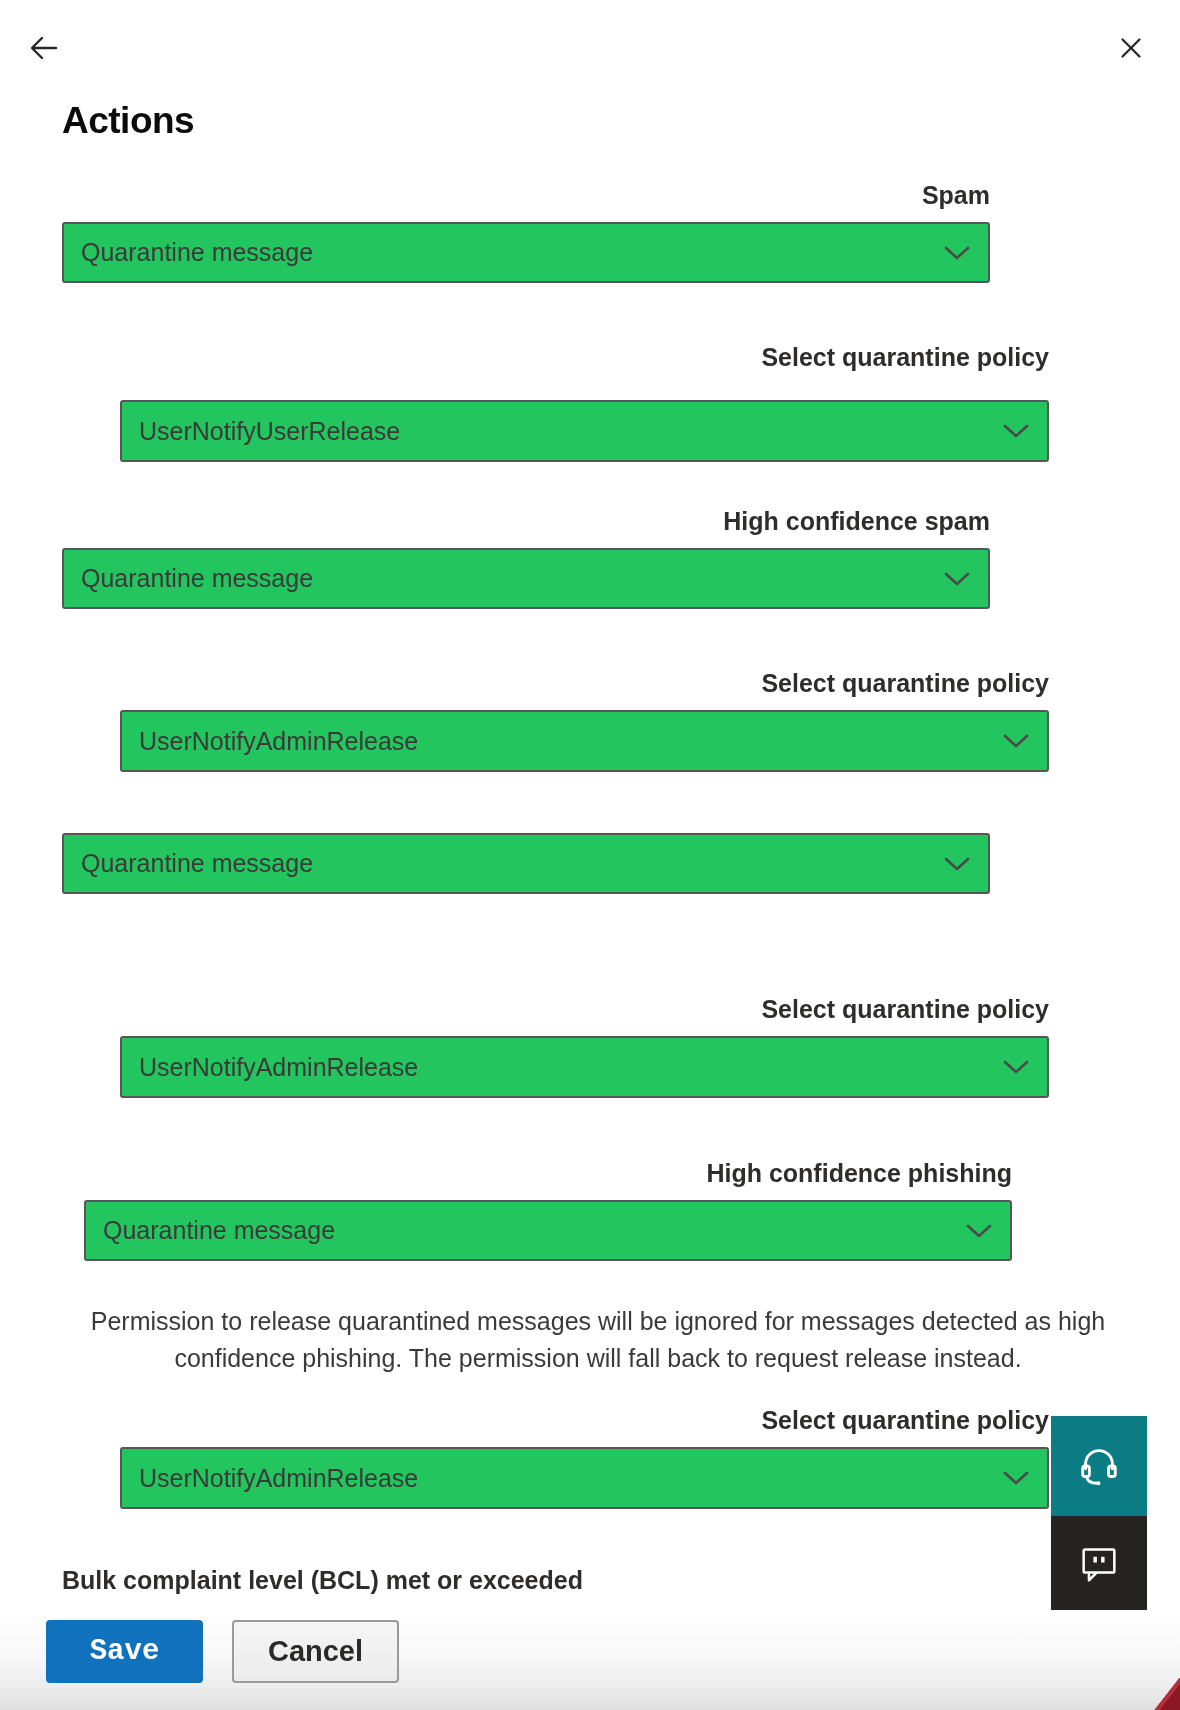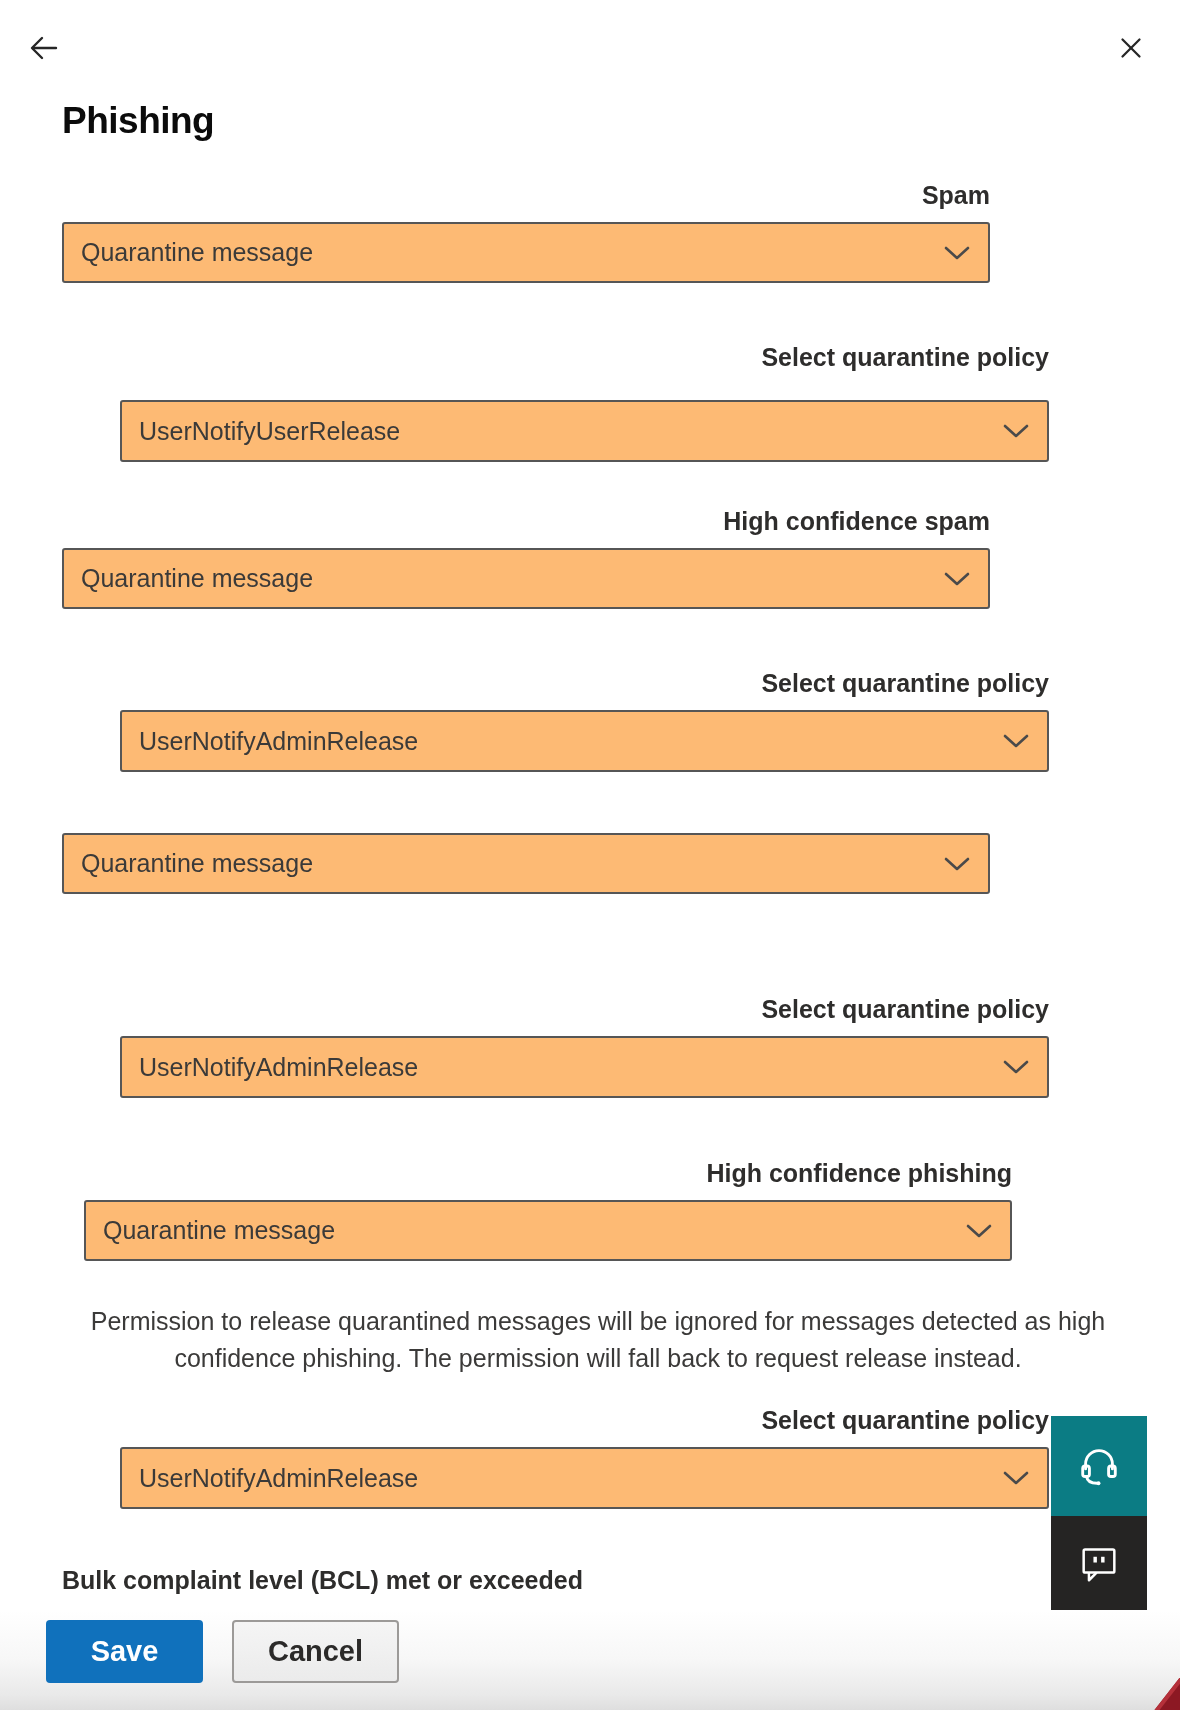--- a/index.html
+++ b/index.html
@@ -34,21 +34,21 @@
     color:#2e2d2c;
     line-height:30px;
     margin-bottom:12px;
     white-space:nowrap;
   }
   .select-box {
     position:relative;
     width:100%;
     border:2px solid #565656;
     border-radius:3px;
-    background:#fdba74;
+    background:#22c55e;
     display:flex;
     align-items:center;
     cursor:pointer;
   }
   .select-value {
     font-size:25px;
     font-weight:400;
     color:#3b3a39;
     padding-left:17px;
     white-space:nowrap;
@@ -99,20 +99,21 @@
     border-radius:4px;
     cursor:pointer;
     z-index:20;
   }
   .btn-primary {
     left:46px; width:157px;
     background:#1071bc;
     color:#ffffff;
     border:none;
     font-weight:600;
+    font-family:Liberation Mono, monospace;
   }
   .btn-secondary {
     left:232px; width:167px;
     background:linear-gradient(180deg,#f5f5f5 0%,#ebebeb 100%);
     color:#2b2a29;
     border:2px solid #9c9a98;
     font-weight:600;
   }
   .side-widget {
     position:absolute;
@@ -151,21 +152,21 @@
 
 <button class="icon-btn" style="left:1114px; top:31px;" aria-label="Close">
   <svg width="34" height="34" viewBox="0 0 36 36">
     <g stroke="#262626" stroke-width="2.4" fill="none" stroke-linecap="round">
       <line x1="9" y1="9" x2="27" y2="27"></line>
       <line x1="27" y1="9" x2="9" y2="27"></line>
     </g>
   </svg>
 </button>
 
-<h1 class="page-title">Phishing</h1>
+<h1 class="page-title">Actions</h1>
 
 <div class="field-group" style="left:62px; top:180px; width:928px;">
   <div class="field-label">Spam</div>
   <div class="select-box" style="height:61px;" role="combobox">
     <span class="select-value">Quarantine message</span>
     <svg class="chevron" width="28" height="16" viewBox="0 0 28 16">
       <polyline points="3,3 14,13 25,3" fill="none" stroke="#4a4a4a" stroke-width="2.6" stroke-linecap="round" stroke-linejoin="round"></polyline>
     </svg>
   </div>
 </div>

